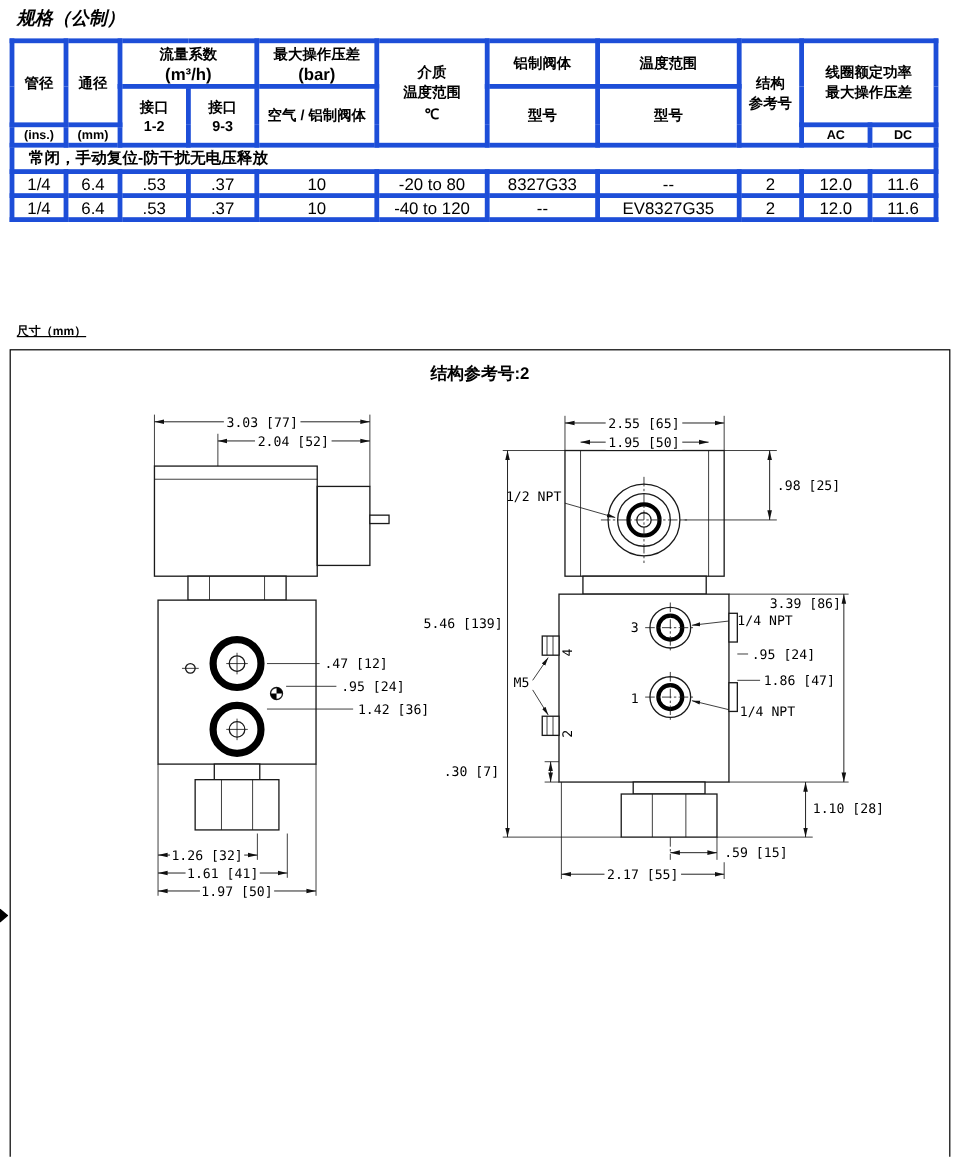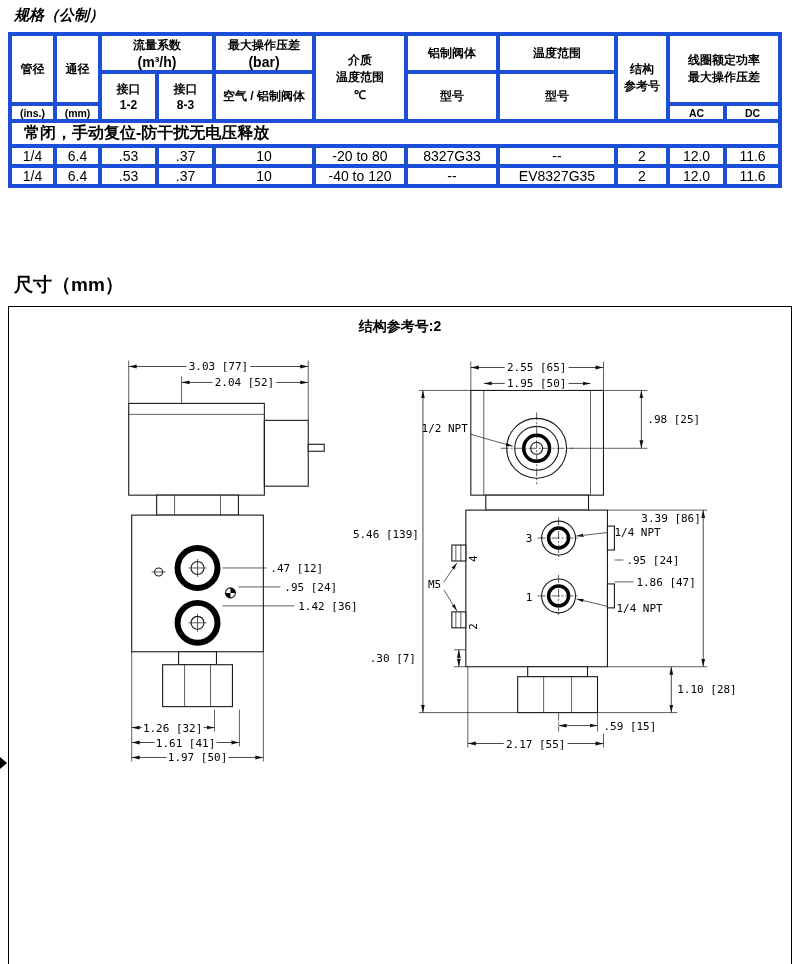--- a/index.html
+++ b/index.html
@@ -1,29 +1,29 @@
 <!DOCTYPE html>
 <html><head>
 <meta charset="utf-8">
 <style>
   html,body{margin:0;padding:0;background:#fff;}
   body{width:800px;height:964px;position:relative;overflow:hidden;
        font-family:"Liberation Sans",sans-serif;color:#000;}
   .heading{font-size:15px;font-weight:bold;margin:6px 0 7px 14px;font-style:italic;}
-  .heading2{font-size:19px;font-weight:bold;margin:84px 0 8px 14px;}
+  .heading2{font-size:10px;font-weight:bold;margin:84px 0 8px 14px;text-decoration:underline;}
 
   table.spec{border-collapse:collapse;table-layout:fixed;margin-left:8px;
              border:2px solid #000;text-align:center;}
   table.spec td{border:4px solid #1d4ed8;padding:0 2px;overflow:hidden;white-space:nowrap;}
   tr.h1{height:38px} tr.h2{height:32px} tr.h3{height:17px}
   tr.h1 td,tr.h2 td,tr.h3 td{font-weight:bold;font-size:12px;}
   .sub{font-size:14px;}
   tr.h3 td{font-size:10.5px;}
   tr.section-row{height:19px}
-  tr.section-row td{text-align:left;font-weight:bold;font-size:16px;padding-left:12px;}
+  tr.section-row td{text-align:left;font-weight:bold;font-size:13px;padding-left:12px;}
   tr.data-row{height:17px}
   tr.data-row td{font-size:14px;}
 
   .dwg-box{margin:0 8px;height:832px;border:1.5px solid #000;box-sizing:border-box;}
   .dwg-title{text-align:center;font-weight:bold;font-size:14px;padding-top:11px;}
   svg{display:block;margin:4px auto 0 auto;}
   .ln{fill:#fff;stroke:#1a1a1a;stroke-width:1.1;}
   .nf{fill:none;stroke:#1a1a1a;stroke-width:1.1;}
   .thin{fill:none;stroke:#1a1a1a;stroke-width:0.7;}
   .dimln{fill:none;stroke:#1a1a1a;stroke-width:0.8;}
@@ -80,21 +80,21 @@
       <div>最大操作压差</div>
     </td>
   </tr>
   <tr class="h2">
     <td rowspan="2">
       <div>接口</div>
       <div>1-2</div>
     </td>
     <td rowspan="2">
       <div>接口</div>
-      <div>8-3</div>
+      <div>9-3</div>
     </td>
     <td rowspan="2">空气 / 铝制阀体</td>
     <td rowspan="2">型号</td>
     <td rowspan="2">型号</td>
   </tr>
   <tr class="h3">
     <td>(ins.)</td>
     <td>(mm)</td>
     <td>AC</td>
     <td>DC</td>

